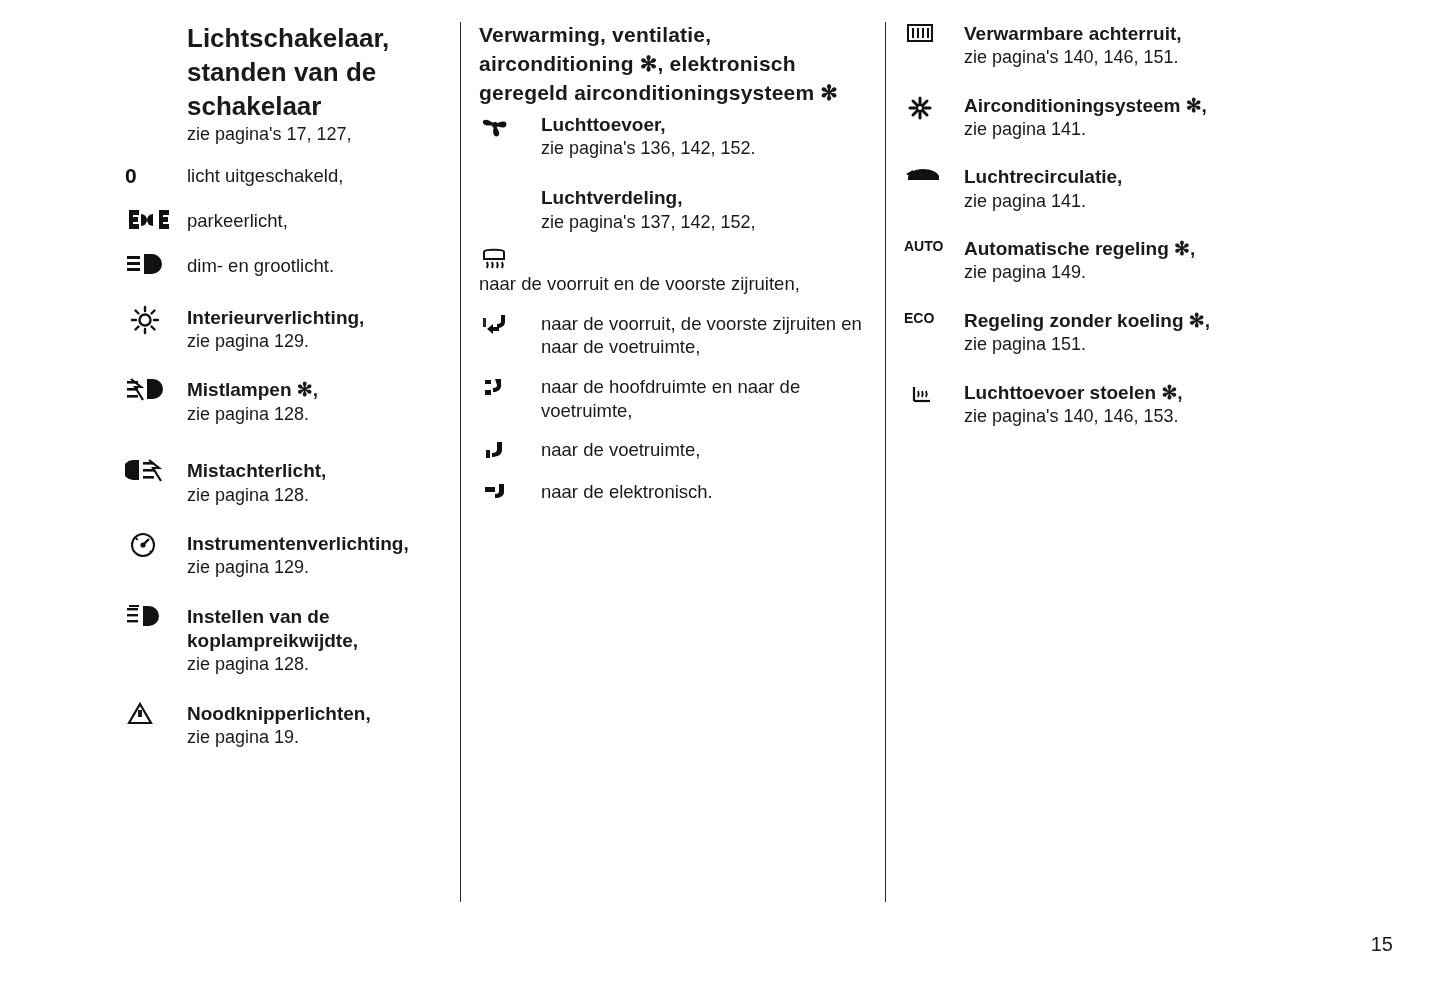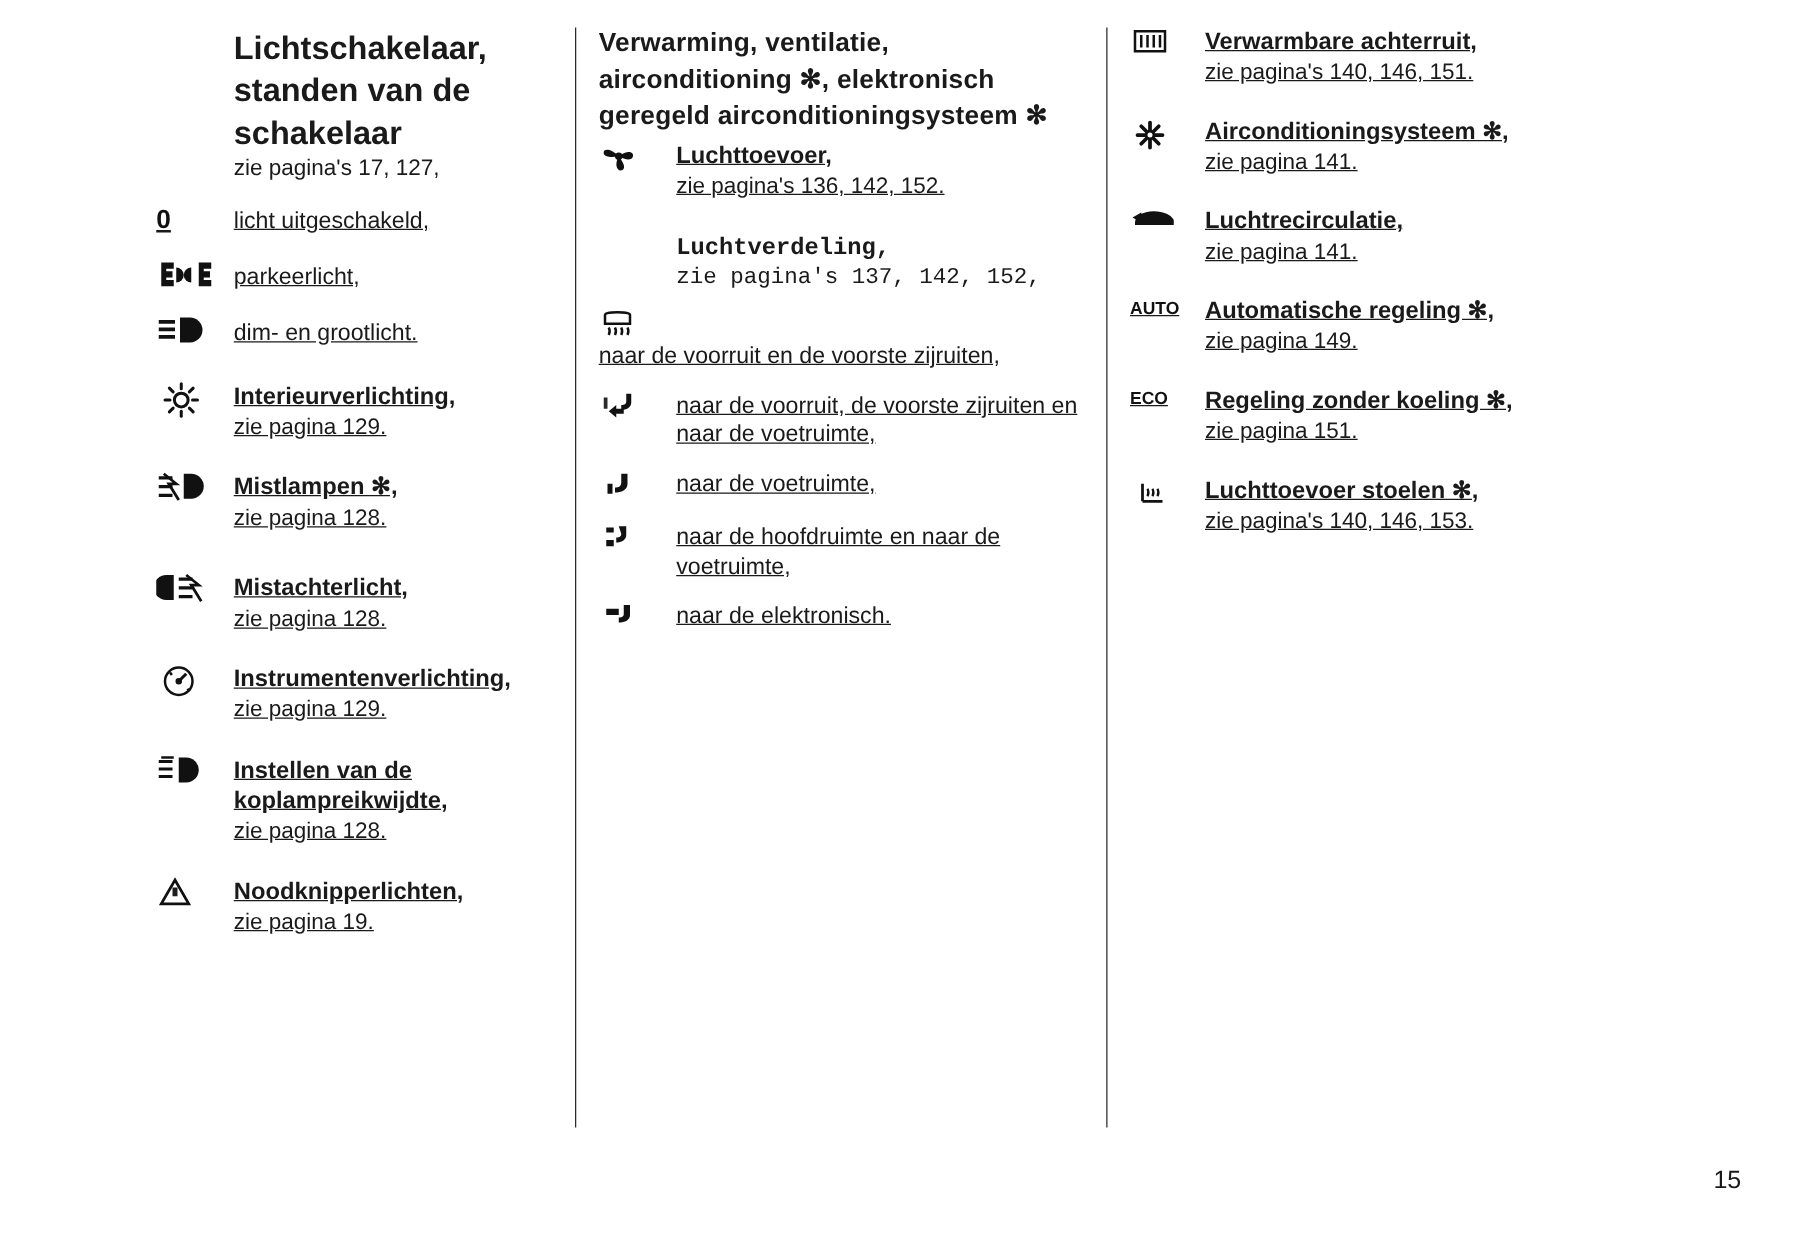--- a/index.html
+++ b/index.html
@@ -56,21 +56,20 @@
     line-height: 1.3;
     margin: 0;
   }
 
   
   .row {
     display: flex;
     flex-direction: row;
     align-items: flex-start;
     margin-bottom: 14px;
-    text-decoration: underline;
   }
   .row .icon {
     flex: 0 0 auto;
     display: flex;
     align-items: flex-start;
     justify-content: flex-start;
     color: #111;
   }
   .row .txt {
     flex: 1 1 auto;
@@ -90,21 +89,21 @@
     line-height: 1.3;
   }
 
   
   .c1 .icon { width: 62px; height: 26px; }
   .c1 .txt { padding-top: 1px; }
   .c1-headblock { margin-left: 62px; margin-bottom: 16px; }
 
   
   .c2 .icon { width: 62px; height: 26px; }
-  .c2-sub { margin-left: 62px; font-family: Liberation Mono, monospace; }
+  .c2-sub { margin-left: 62px; }
 
   
   .c3 .icon { width: 60px; height: 26px; }
 
   .svgicon { display: block; }
 
   .textual-icon {
     font-size: 21px;
     font-weight: bold;
     font-family: "Liberation Sans", sans-serif;
@@ -341,42 +340,42 @@
         </div>
         <div class="txt">
           <div class="lbl reg">naar de voorruit, de voorste zijruiten en naar de voetruimte,</div>
         </div>
       </div>
 
       <div class="row" style="margin-bottom:16px;">
         <div class="icon">
           <svg class="svgicon" width="36" height="26" viewBox="0 0 36 26">
             <g fill="#111">
-              <path d="M18 4 L23 4 L23 12 C23 17, 18 19, 13 19 L13 15 C16 15, 18 14, 18 11 Z"></path>
-              <path d="M7 12 l4 0 l0 8 l-4 0 Z"></path>
-            </g>
-          </svg>
-        </div>
-        <div class="txt">
-          <div class="lbl reg">naar de voetruimte,</div>
-        </div>
-      </div>
-
-      <div class="row" style="margin-bottom:16px;">
-        <div class="icon">
-          <svg class="svgicon" width="36" height="26" viewBox="0 0 36 26">
-            <g fill="#111">
               <path d="M6 5 L12 5 L12 9 L6 9 Z"></path>
               <path d="M16 4 L22 4 L22 11 C22 15, 18 17, 14 17 L14 13 C17 13, 18 12, 18 10 Z"></path>
               <path d="M6 15 L12 15 L12 20 L6 20 Z"></path>
             </g>
           </svg>
         </div>
         <div class="txt">
           <div class="lbl reg">naar de hoofdruimte en naar de voetruimte,</div>
+        </div>
+      </div>
+
+      <div class="row" style="margin-bottom:16px;">
+        <div class="icon">
+          <svg class="svgicon" width="36" height="26" viewBox="0 0 36 26">
+            <g fill="#111">
+              <path d="M18 4 L23 4 L23 12 C23 17, 18 19, 13 19 L13 15 C16 15, 18 14, 18 11 Z"></path>
+              <path d="M7 12 l4 0 l0 8 l-4 0 Z"></path>
+            </g>
+          </svg>
+        </div>
+        <div class="txt">
+          <div class="lbl reg">naar de voetruimte,</div>
         </div>
       </div>
 
       <div class="row">
         <div class="icon">
           <svg class="svgicon" width="36" height="26" viewBox="0 0 36 26">
             <g fill="#111">
               <path d="M6 7 L16 7 L16 12 L6 12 Z"></path>
               <path d="M20 4 L25 4 L25 12 C25 16, 21 18, 16 18 L16 14 C19 14, 20 13, 20 11 Z"></path>
             </g>

